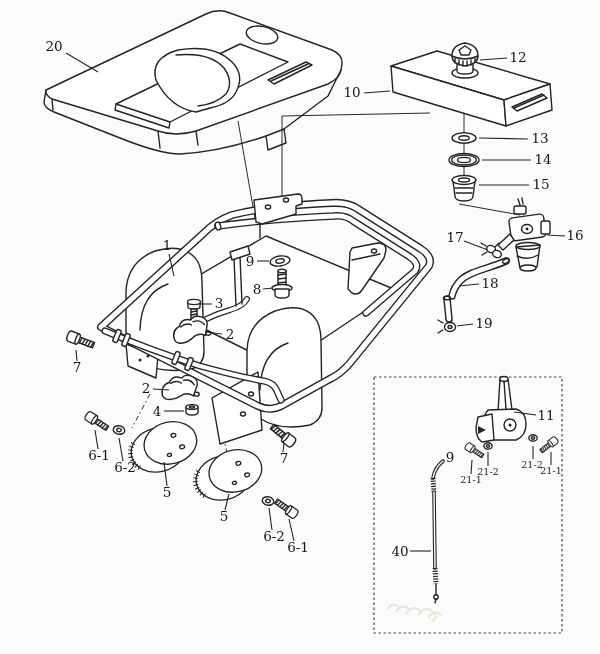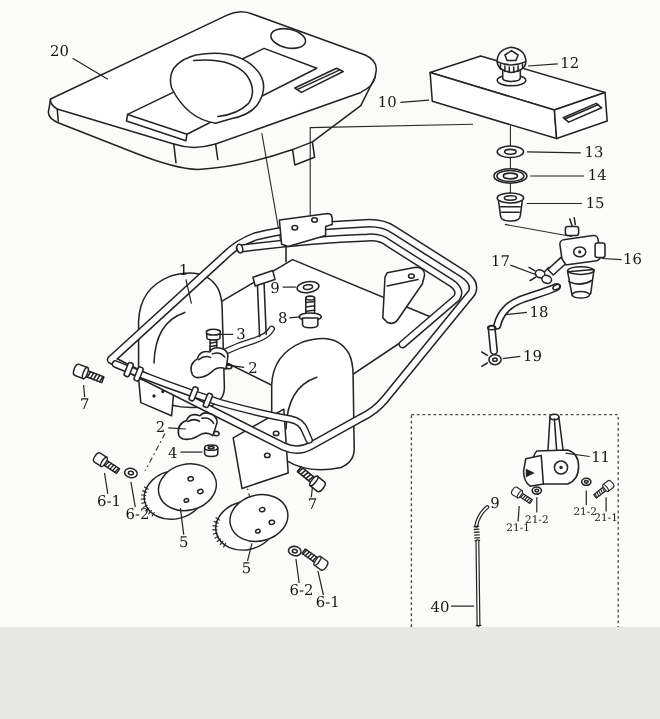--- a/index.html
+++ b/index.html
@@ -1,17 +1,17 @@
 <!DOCTYPE html>
 <html><head>
 <meta charset="utf-8">
 <style>
   html,body{margin:0;padding:0;background:#e8e8e6;}
   .stage{
-    position:relative;width:600px;height:570px;margin:0 auto;
+    position:relative;width:600px;height:654px;margin:0 auto;
     background:#fbfbf9;overflow:hidden;
     font-family:"DejaVu Serif","Liberation Serif",serif;
   }
   svg{display:block}
   .ln{stroke:#242424;stroke-width:1.4;fill:none;stroke-linecap:round;stroke-linejoin:round}
   .fw{stroke:#242424;stroke-width:1.4;fill:#ffffff;stroke-linecap:round;stroke-linejoin:round}
   .thin{stroke:#2a2a2a;stroke-width:1;fill:none}
   .tube-o{stroke:#242424;fill:none;stroke-linecap:round;stroke-linejoin:round}
   .tube-i{stroke:#ffffff;fill:none;stroke-linecap:round;stroke-linejoin:round}
   text.lbl{font-family:"DejaVu Serif","Liberation Serif",serif;font-size:13.5px;fill:#161616}

